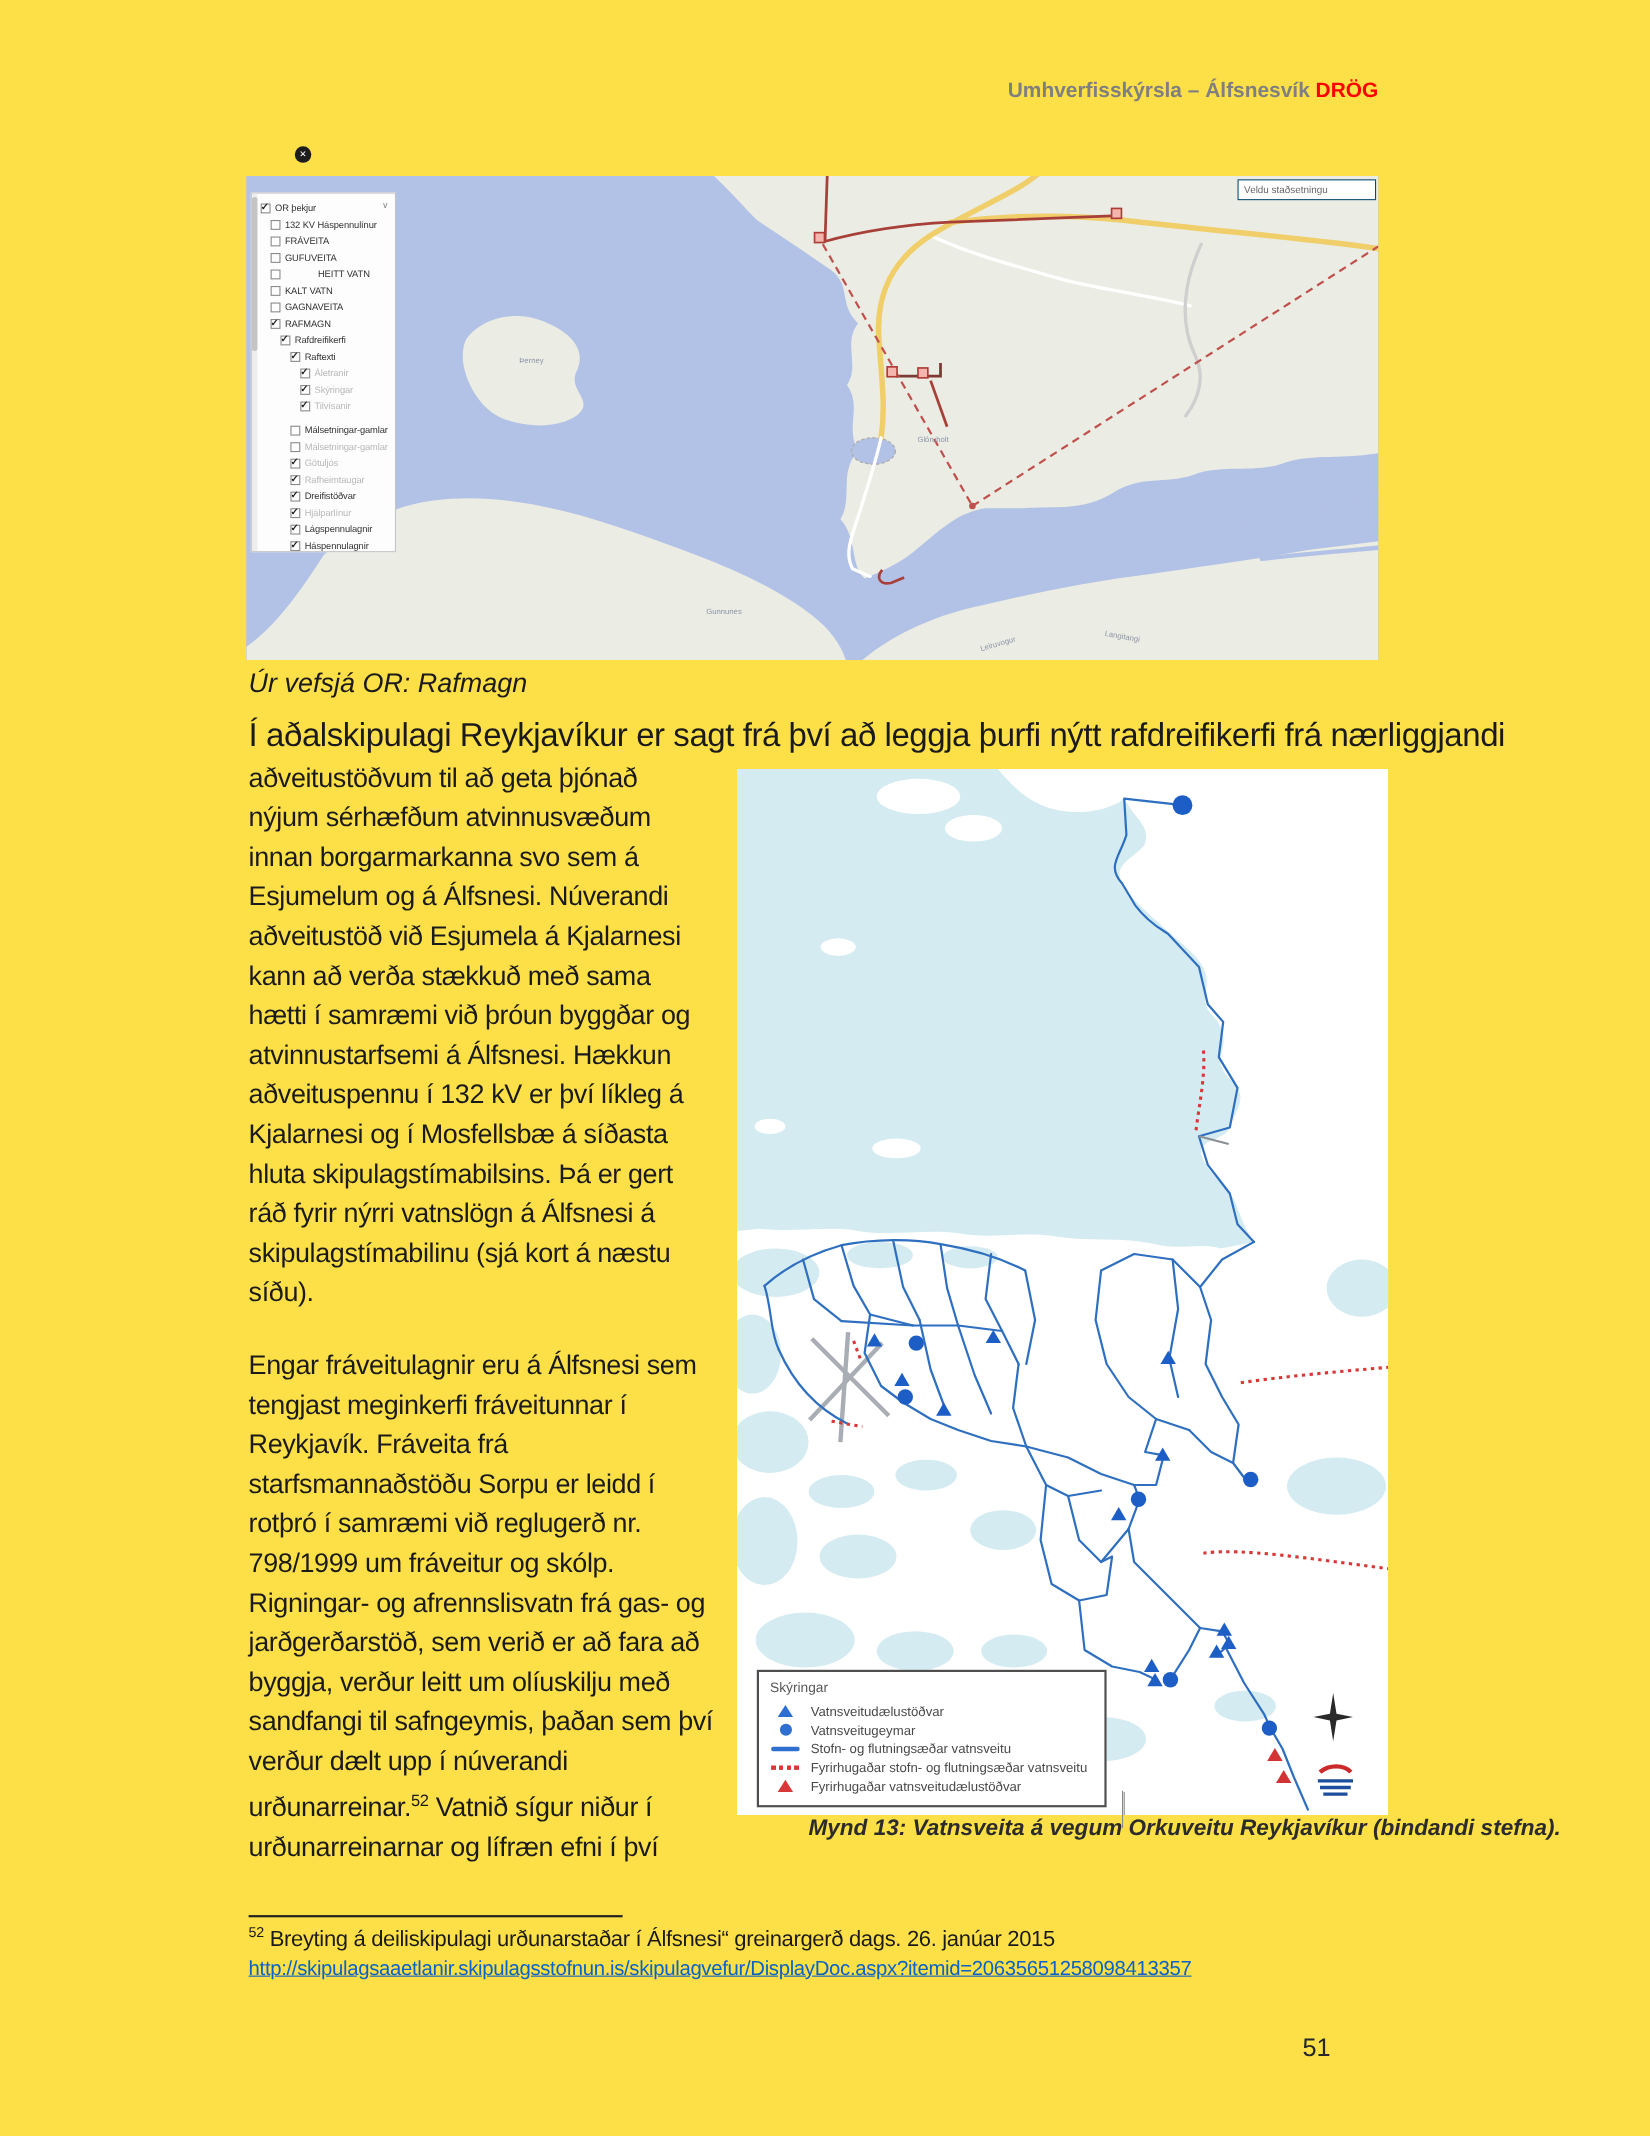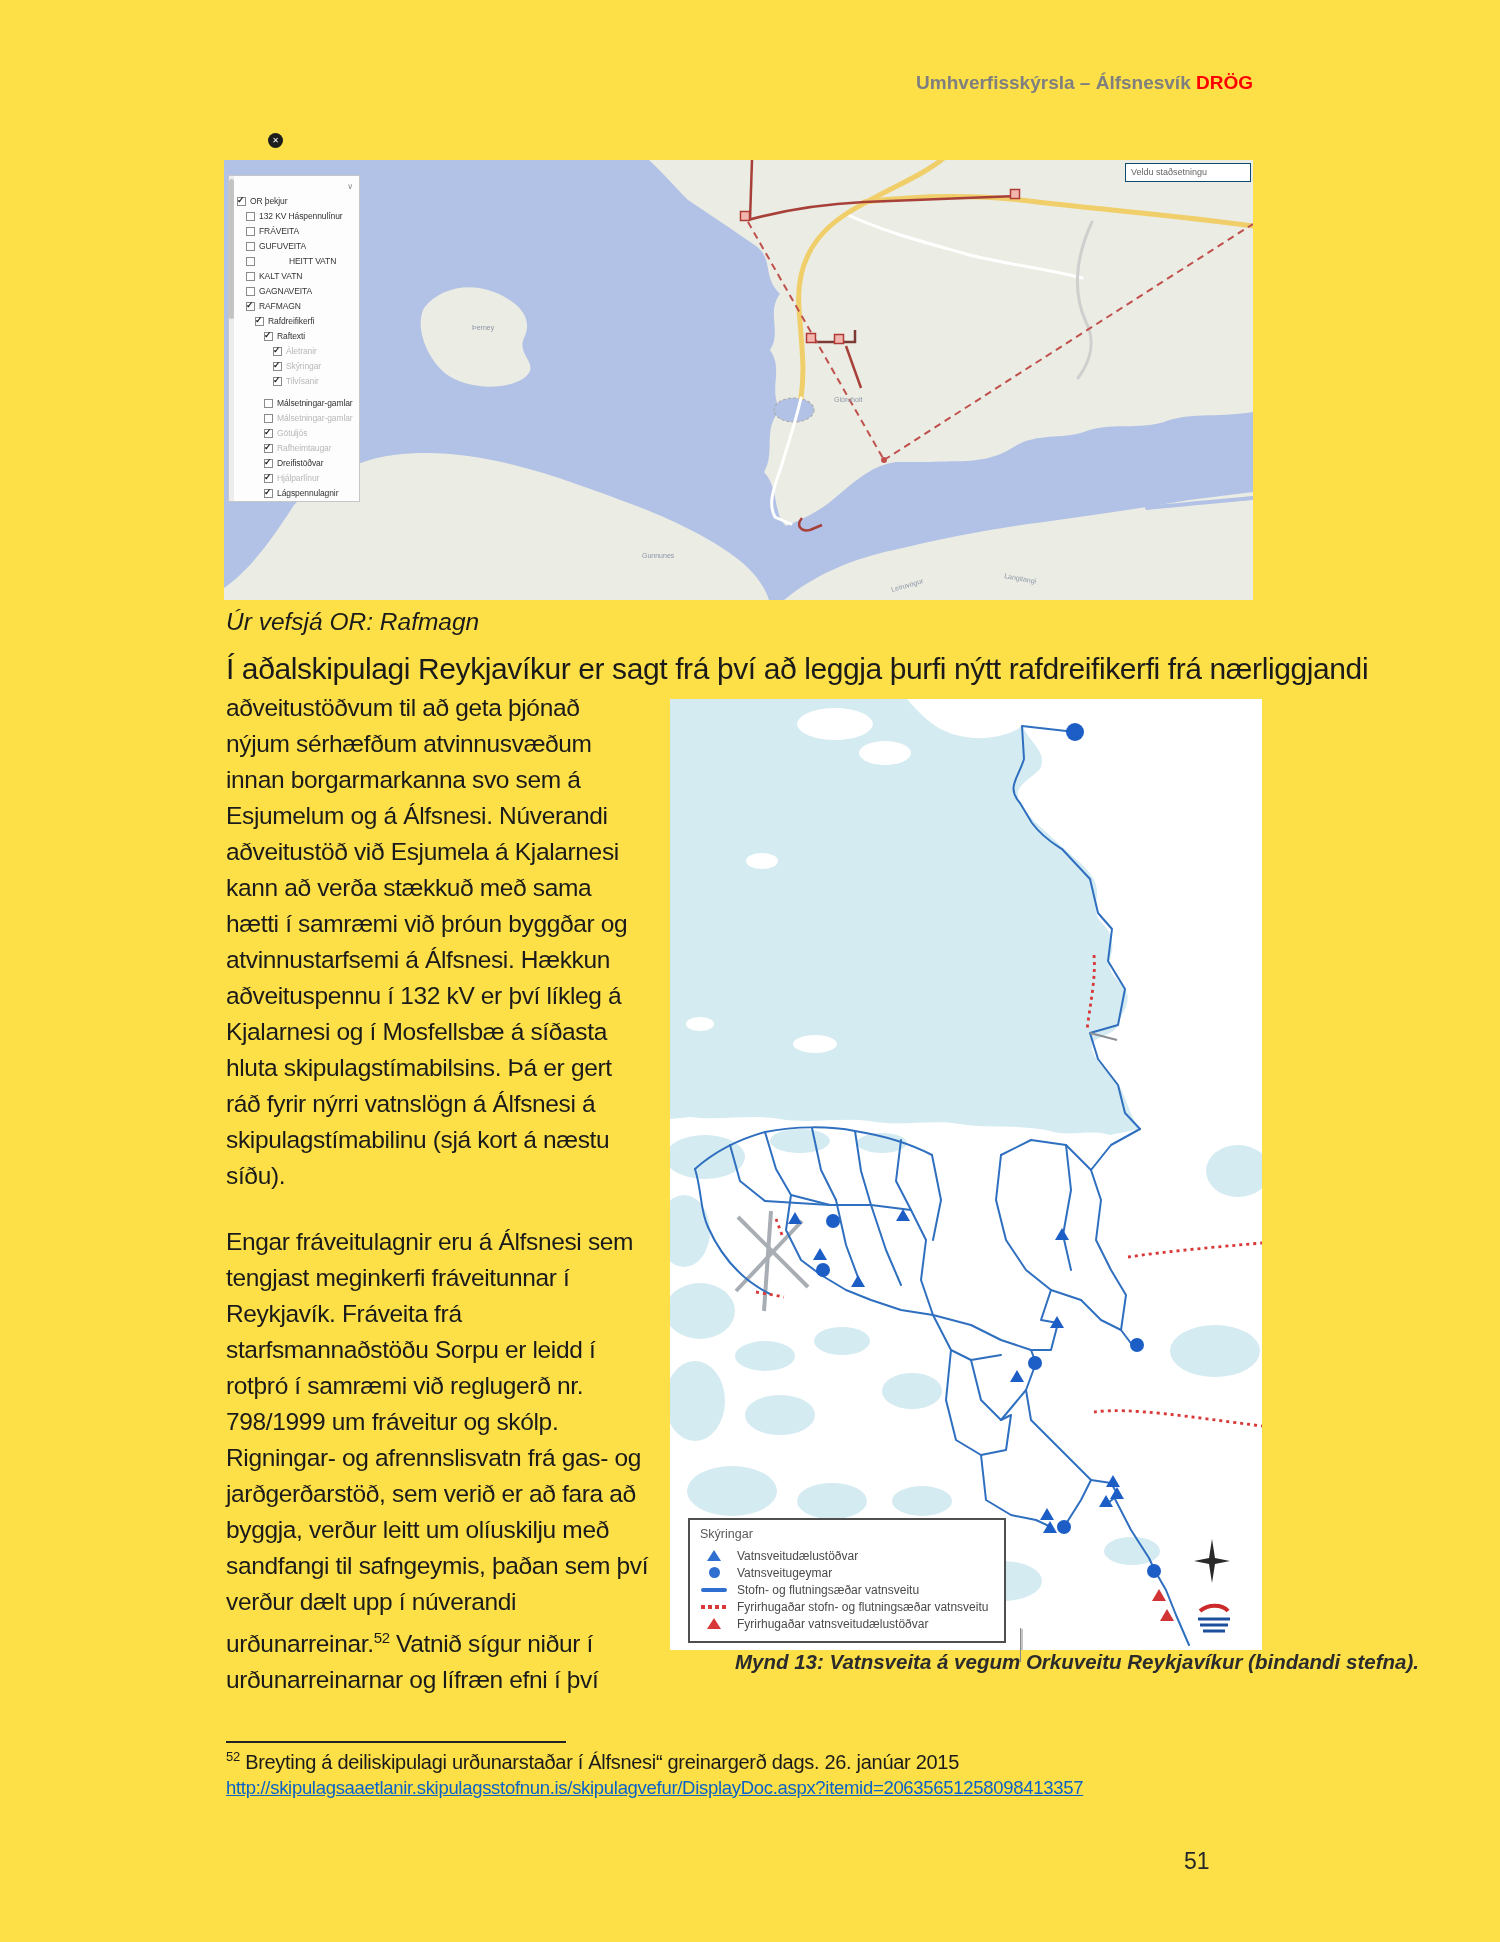--- a/index.html
+++ b/index.html
@@ -119,21 +119,21 @@
           <text x="668" y="432" transform="rotate(-16 668 432)">Leiruvogur</text>
           <text x="780" y="418" transform="rotate(10 780 418)">Langitangi</text>
         </g>
     </svg>
 
     <div class="panel">
       <div class="panel-scroll">
           <div class="panel-thumb"></div>
         </div>
       <span class="chev">∨</span>
-      <div id="layer-list" style="padding-left:8px;margin-top:12px;">
+      <div id="layer-list" style="padding-left:8px;">
           <div class="prow" style="padding-left: 0px;">
             <span class="cb on"></span>
             <span class="plabel">OR þekjur</span>
           </div>
           <div class="prow" style="padding-left: 9px;">
             <span class="cb"></span>
             <span class="plabel">132 KV Háspennulínur</span>
           </div>
           <div class="prow" style="padding-left: 9px;">
             <span class="cb"></span>

